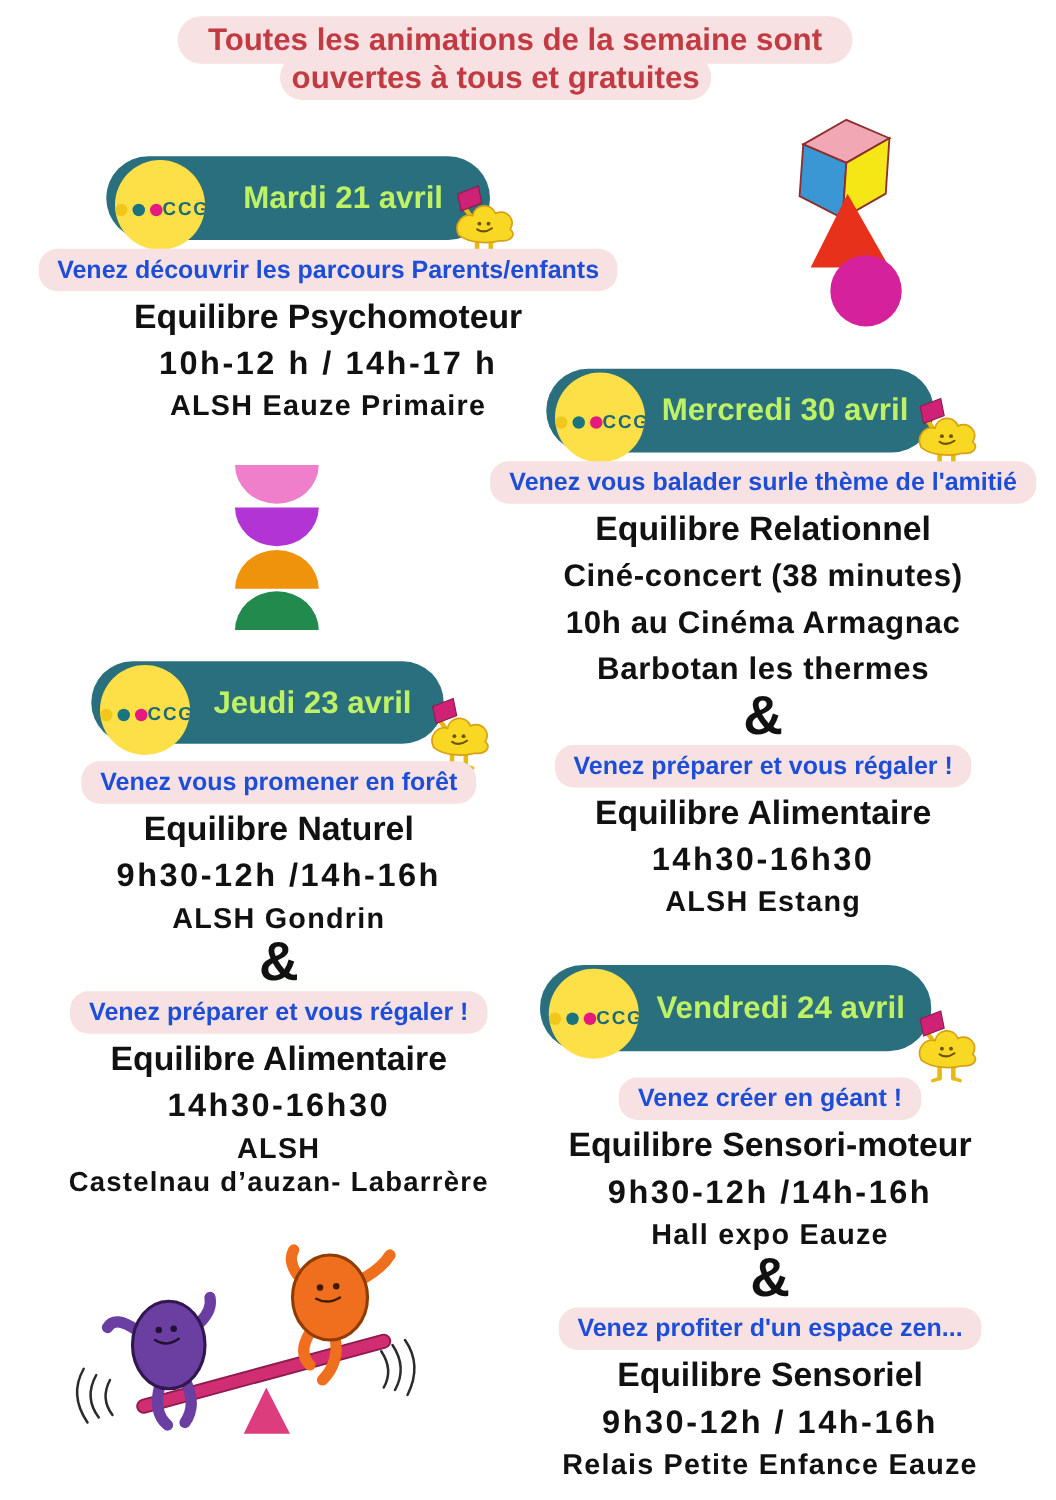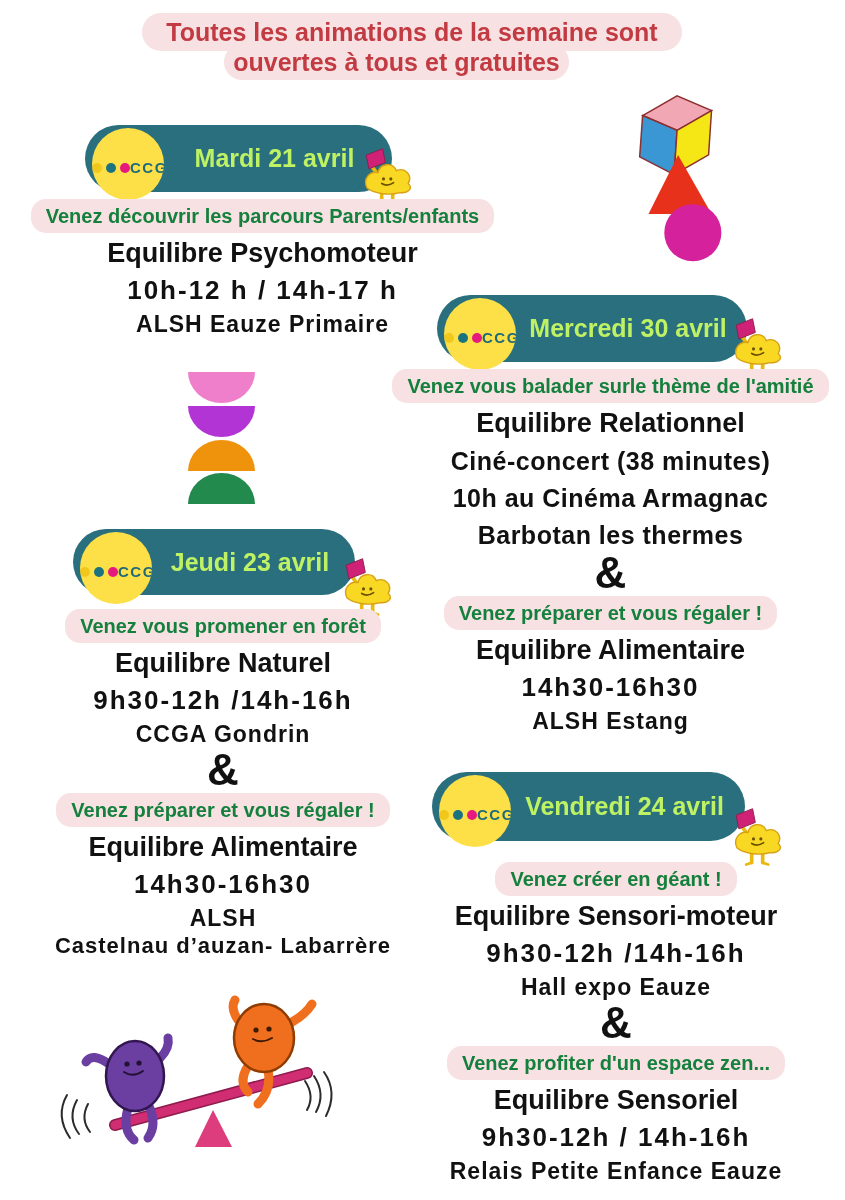--- a/index.html
+++ b/index.html
@@ -43,21 +43,21 @@
   .mascot-mercredi{left:727px;top:316px;}
   .mascot-jeudi{left:337px;top:556px;}
   .mascot-vendredi{left:727px;top:806px;}
   
   .col{position:absolute;text-align:center;color:#111;}
   .col-mardi{left:10px;top:197px;width:505px;}
   .col-mercredi{left:383px;top:367px;width:455px;}
   .col-jeudi{left:3px;top:607px;width:440px;}
   .col-vendredi{left:392px;top:860px;width:448px;}
   .tagline{
-    display:inline-block;background:#f7e1e2;color:#15803d;font-weight:bold;font-size:20px;
+    display:inline-block;background:#f7e1e2;color:#1d4ed8;font-weight:bold;font-size:20px;
     padding:5px 15px;border-radius:15px;white-space:nowrap;line-height:24px;
   }
   .tagline-row{margin-top:2px;}
   .ev-title{font-weight:bold;font-size:27px;margin-top:4px;line-height:32px;white-space:nowrap;}
   .ev-detail{font-weight:bold;font-size:25px;margin-top:7px;line-height:30px;letter-spacing:0.5px;white-space:nowrap;}
   .ev-time{font-weight:bold;font-size:26px;margin-top:6px;line-height:31px;letter-spacing:2px;white-space:nowrap;}
   .ev-loc{font-weight:bold;font-size:23px;margin-top:6px;line-height:25px;letter-spacing:1px;white-space:nowrap;}
   .ev-loc2{font-weight:bold;font-size:22px;margin-top:2px;line-height:26px;letter-spacing:1px;white-space:nowrap;}
   .amp{font-weight:bold;font-size:44px;line-height:42px;margin-top:2px;}
   
@@ -196,21 +196,21 @@
   <div class="day-label">Jeudi 23 avril</div>
 </div>
 <svg class="mascot mascot-jeudi" viewBox="0 0 70 70">
     <use href="#mascot-sym"></use>
   </svg>
 
 <div class="col col-jeudi">
   <div class="tagline-row"><span class="tagline">Venez vous promener en forêt</span></div>
   <div class="ev-title">Equilibre Naturel</div>
   <div class="ev-time">9h30-12h /14h-16h</div>
-  <div class="ev-loc">CCGA Gondrin</div>
+  <div class="ev-loc">ALSH Gondrin</div>
   <div class="amp">&amp;</div>
   <div class="tagline-row"><span class="tagline">Venez préparer et vous régaler !</span></div>
   <div class="ev-title">Equilibre Alimentaire</div>
   <div class="ev-time">14h30-16h30</div>
   <div class="ev-loc">ALSH</div>
   <div class="ev-loc2">Castelnau d’auzan- Labarrère</div>
 </div>
 
 <div class="day-pill pill-vendredi">
   <div class="logo">

